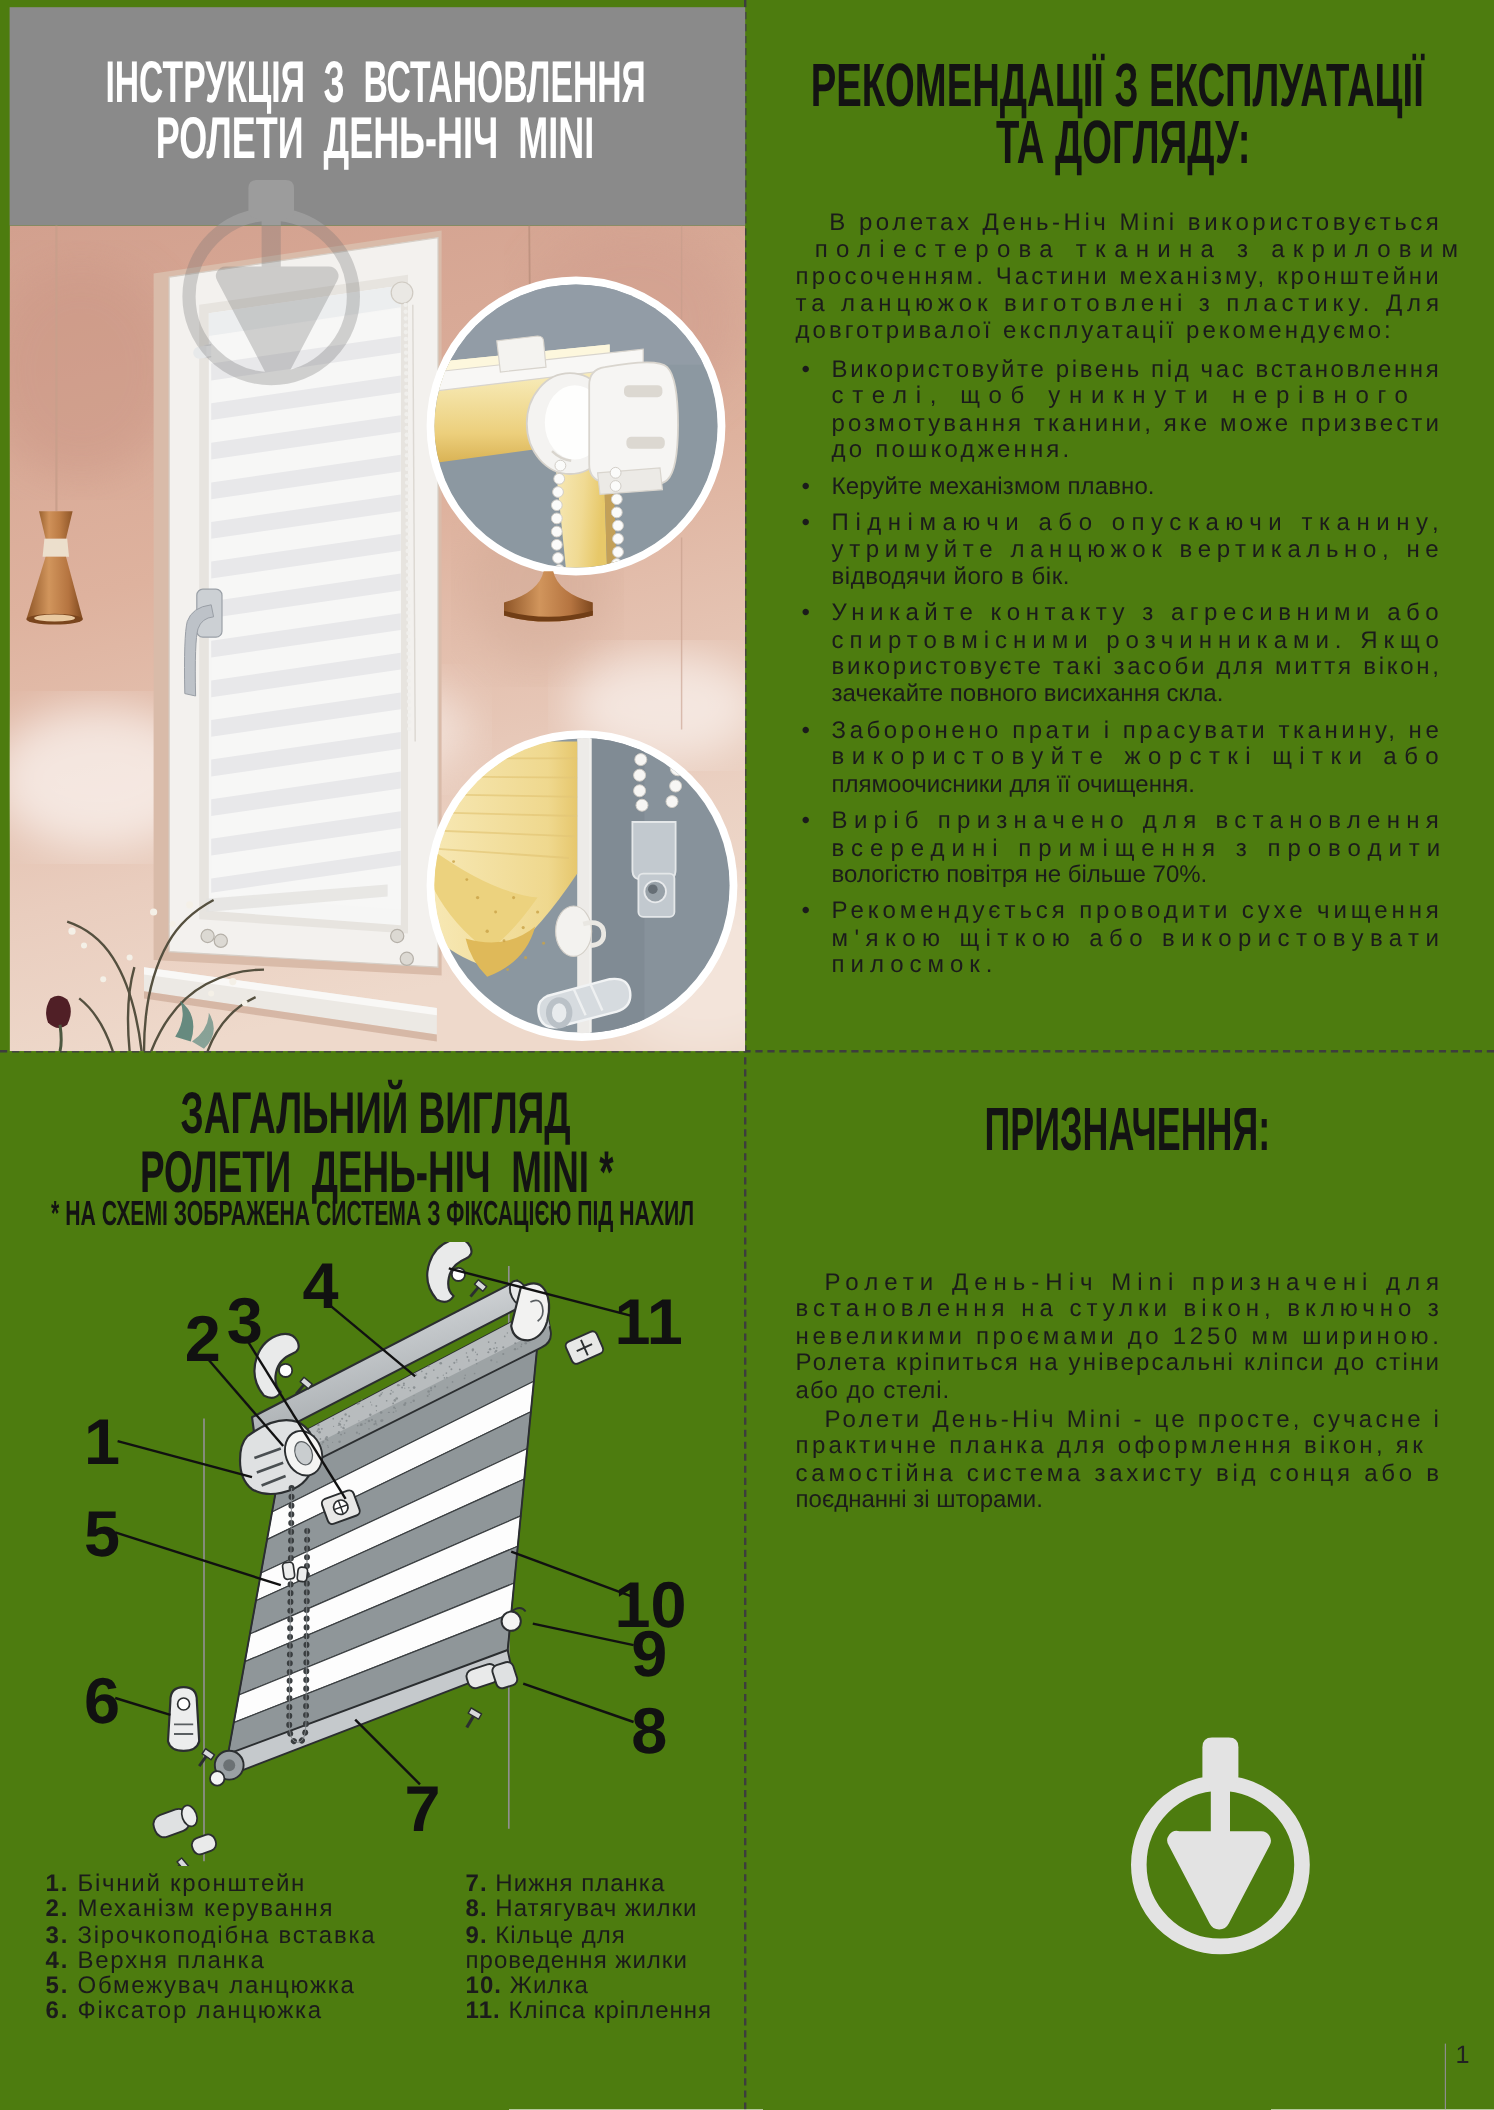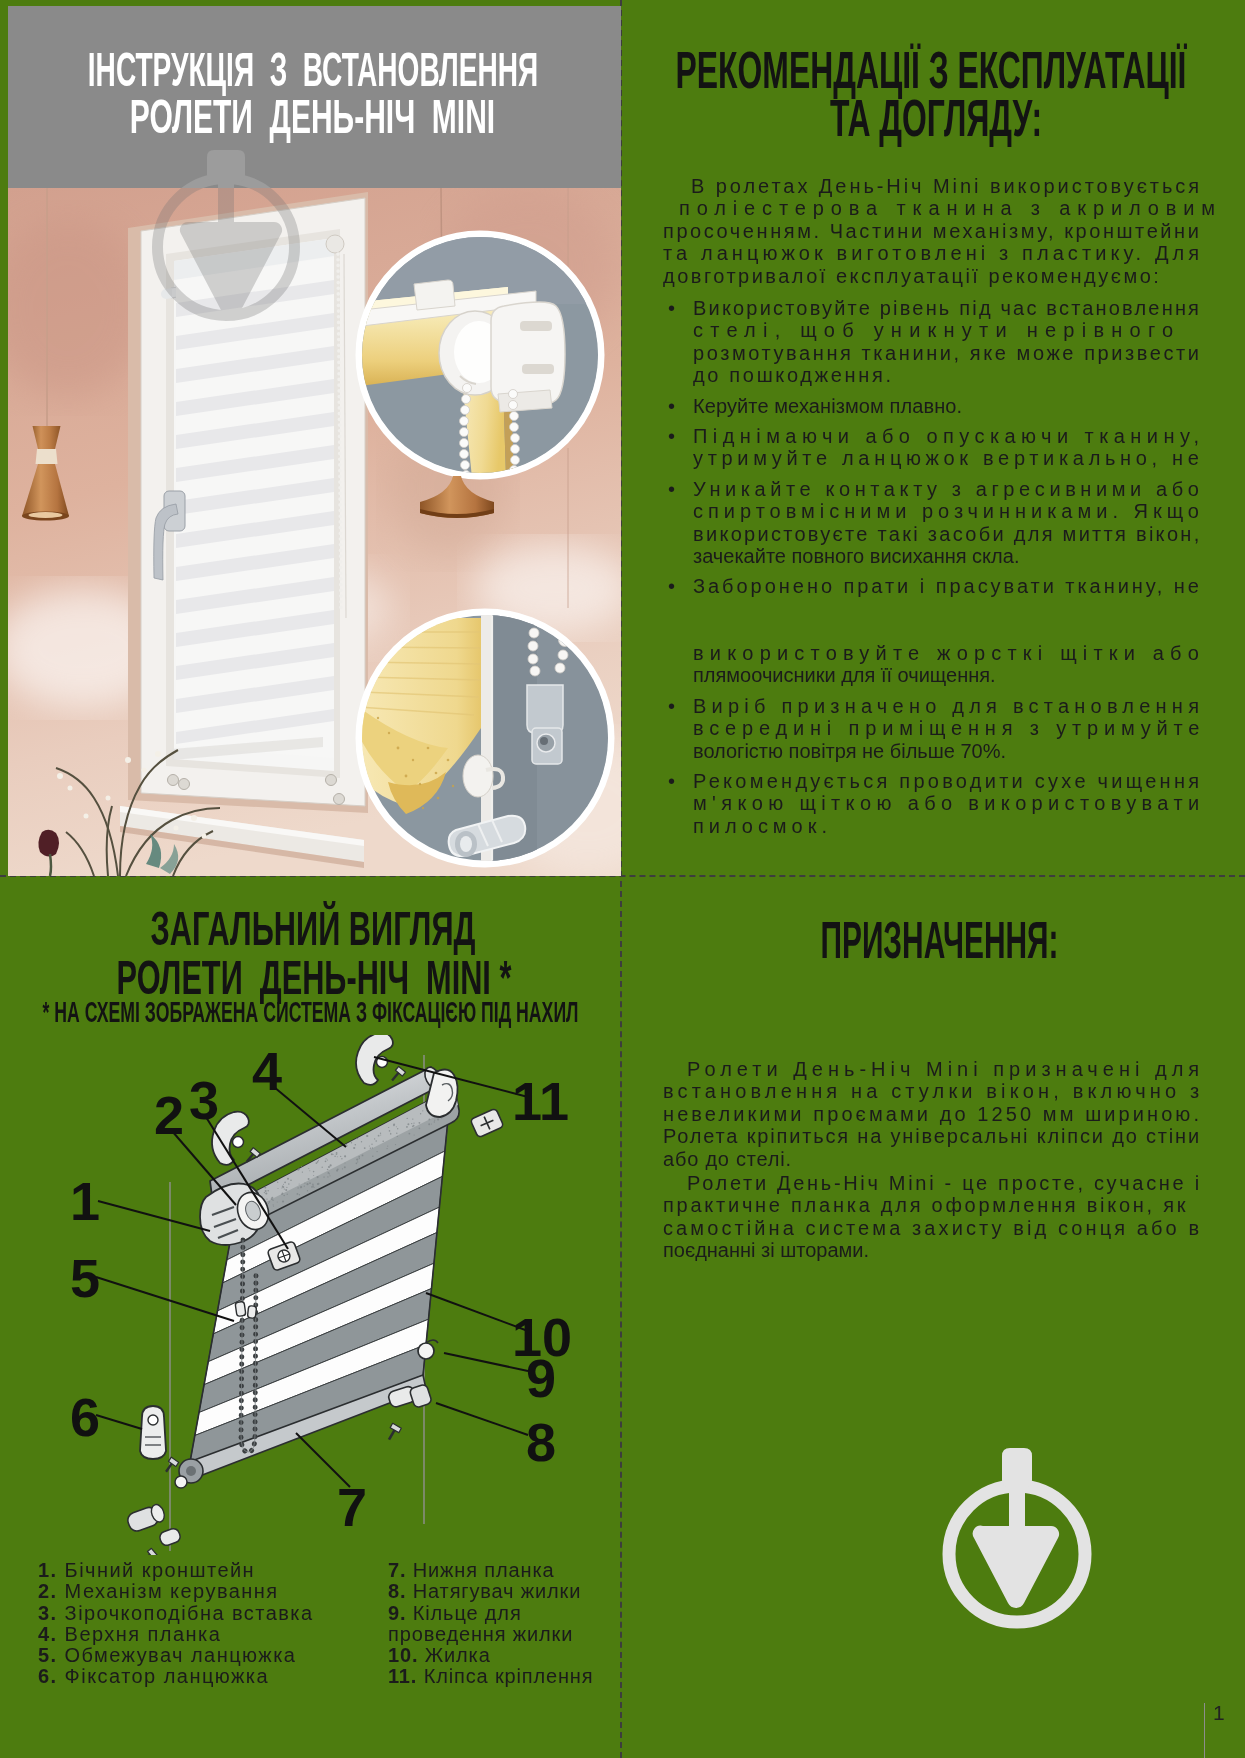--- a/index.html
+++ b/index.html
@@ -348,35 +348,36 @@
         <div style="white-space:nowrap;letter-spacing:7.24px;">стелі, щоб уникнути нерівного</div>
         <div style="white-space:nowrap;letter-spacing:2.58px;">розмотування тканини, яке може призвести</div>
         <div style="white-space:nowrap;letter-spacing:2.67px;">до пошкодження.</div>
       </div>
       <div style="margin-top:8px;">
         <div style="position:relative;white-space:nowrap;letter-spacing:0.1px;"><span style="position:absolute;left:-25px;letter-spacing:0">•</span>Керуйте механізмом плавно.</div>
       </div>
       <div style="margin-top:8px;">
         <div style="position:relative;white-space:nowrap;letter-spacing:5.44px;"><span style="position:absolute;left:-25px;letter-spacing:0">•</span>Піднімаючи або опускаючи тканину,</div>
         <div style="white-space:nowrap;letter-spacing:4.68px;">утримуйте ланцюжок вертикально, не</div>
+        <div style="white-space:nowrap;letter-spacing:0.42px;">відводячи його в бік.</div>
       </div>
       <div style="margin-top:8px;">
         <div style="position:relative;white-space:nowrap;letter-spacing:4.59px;"><span style="position:absolute;left:-25px;letter-spacing:0">•</span>Уникайте контакту з агресивними або</div>
         <div style="white-space:nowrap;letter-spacing:4.99px;">спиртовмісними розчинниками. Якщо</div>
         <div style="white-space:nowrap;letter-spacing:2.29px;">використовуєте такі засоби для миття вікон,</div>
         <div style="white-space:nowrap;letter-spacing:0.0px;">зачекайте повного висихання скла.</div>
       </div>
       <div style="margin-top:8px;">
         <div style="position:relative;white-space:nowrap;letter-spacing:2.96px;"><span style="position:absolute;left:-25px;letter-spacing:0">•</span>Заборонено прати і прасувати тканину, не</div>
-        <div style="white-space:nowrap;letter-spacing:6.19px;margin-top:44px;">використовуйте жорсткі щітки або</div>
+        <div style="white-space:nowrap;letter-spacing:6.19px;">використовуйте жорсткі щітки або</div>
         <div style="white-space:nowrap;letter-spacing:0.0px;">плямоочисники для її очищення.</div>
       </div>
       <div style="margin-top:8px;">
         <div style="position:relative;white-space:nowrap;letter-spacing:5.23px;"><span style="position:absolute;left:-25px;letter-spacing:0">•</span>Виріб призначено для встановлення</div>
-        <div style="white-space:nowrap;letter-spacing:5.83px;">всередині приміщення з утримуйте</div>
+        <div style="white-space:nowrap;letter-spacing:5.83px;">всередині приміщення з проводити</div>
         <div style="white-space:nowrap;letter-spacing:0.0px;">вологістю повітря не більше 70%.</div>
       </div>
       <div style="margin-top:8px;">
         <div style="position:relative;white-space:nowrap;letter-spacing:3.26px;"><span style="position:absolute;left:-25px;letter-spacing:0">•</span>Рекомендується проводити сухе чищення</div>
         <div style="white-space:nowrap;letter-spacing:5.35px;">м'якою щіткою або використовувати</div>
         <div style="white-space:nowrap;letter-spacing:4.97px;">пилосмок.</div>
       </div>
 </div>
 
 <div style="position:absolute;left:736px;top:915px;width:407px;text-align:center;white-space:nowrap;color:#131313;font-weight:bold;font-size:51px;line-height:51px;transform:scaleX(0.586);transform-origin:center;">ПРИЗНАЧЕННЯ:</div>

